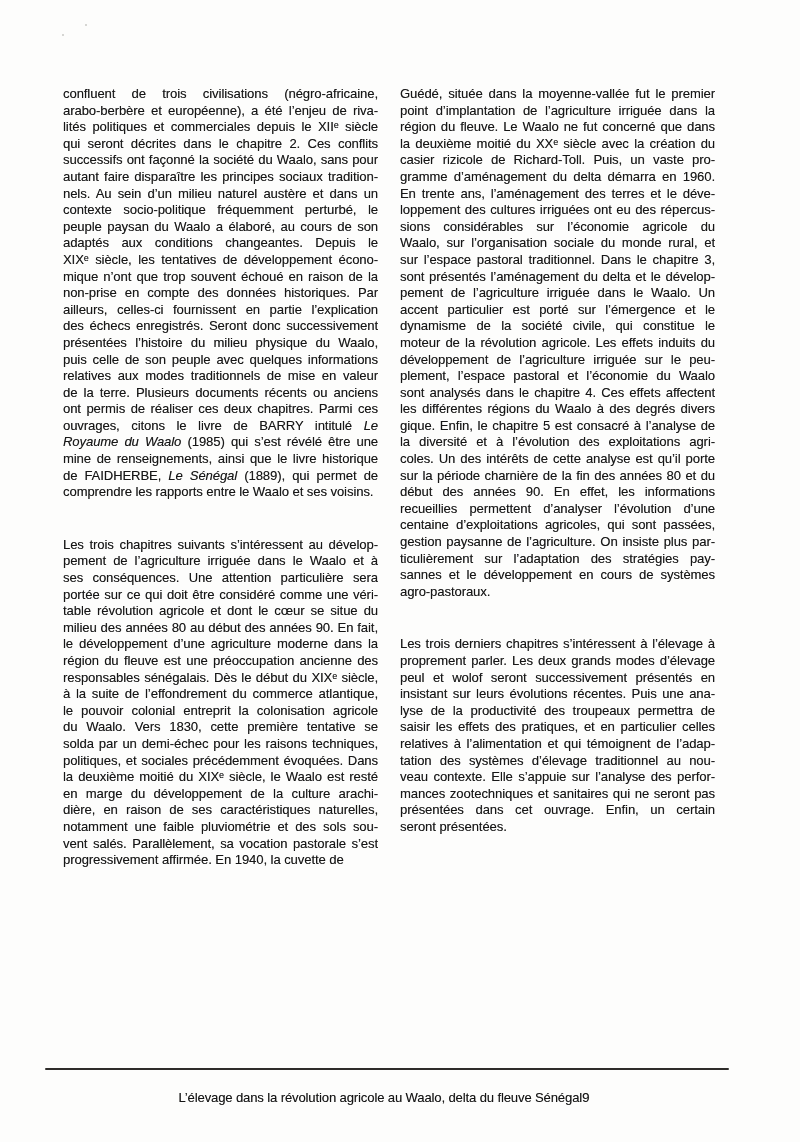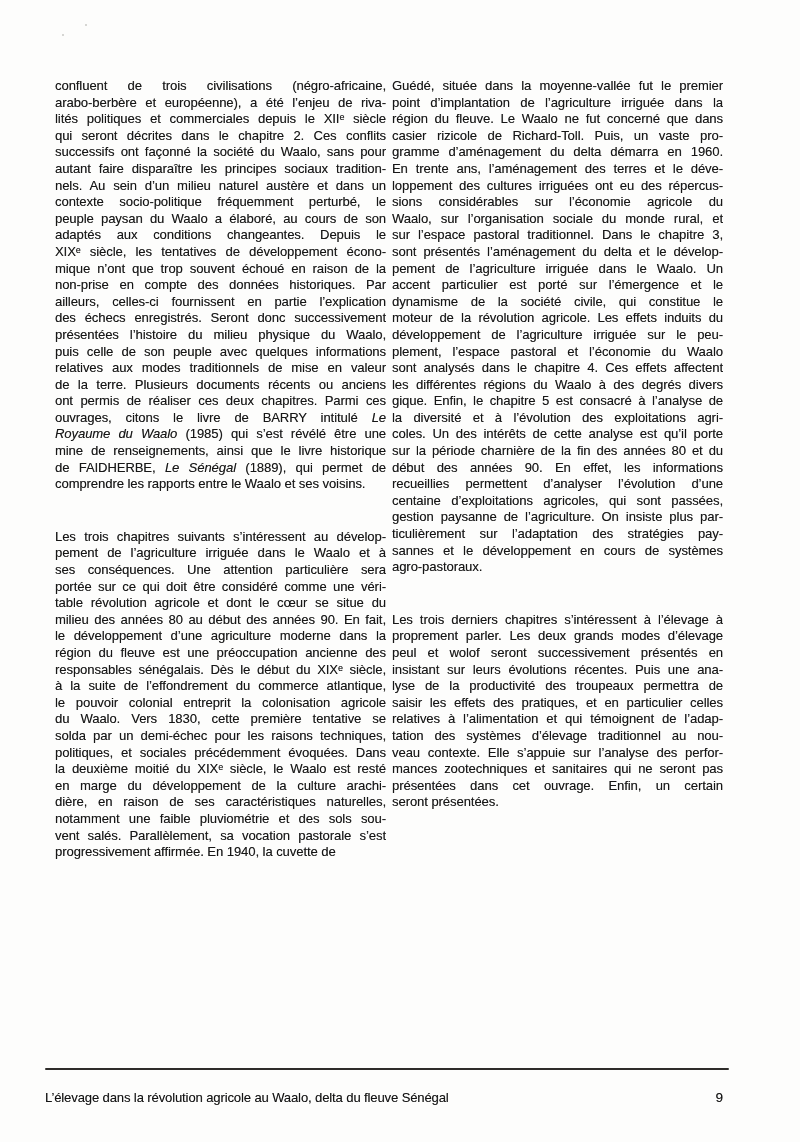--- a/index.html
+++ b/index.html
@@ -9,36 +9,36 @@
     font-family:"Liberation Sans","DejaVu Sans",sans-serif;
   }
   .page{position:absolute;inset:0;}
   .col{
     position:absolute;top:78px;width:331px;
     font-size:13px;line-height:16.6px;
     text-shadow:0.2px 0 0 rgba(0,0,0,0.45);
   }
   .col-left{left:55px;}
   .col-right{left:392px;}
-  .para{margin:0;}
+  .para{margin:8px;}
   .para + .para{margin-top:36px;}
   .tline{
     text-align:justify;text-align-last:justify;
     height:16.6px;overflow:hidden;
     letter-spacing:-0.05px;
   }
   .tline.last{text-align-last:left;}
   .tline em{}
   .footer-rule{
     position:absolute;left:45px;top:1068px;width:684px;height:2px;
     background:#2e2c2a;border-radius:1px;
   }
   .footer-row{
     position:absolute;left:45px;top:1090px;width:684px;
-    display:flex;justify-content:space-between;align-items:baseline;
+    display:flex;justify-content:center;align-items:baseline;
     font-size:13px;color:#141414;
     text-shadow:0.2px 0 0 rgba(0,0,0,0.4);
   }
   .footer-title{letter-spacing:-0.1px;}
   .footer-page{font-size:13.5px;padding-right:6px;}
   .scan-dot{position:absolute;background:#c9c9c6;border-radius:50%;}
   .dot-a{left:85px;top:24px;width:2px;height:2px;}
   .dot-b{left:62px;top:34px;width:2px;height:2px;}
 </style>
 </head>
@@ -99,20 +99,21 @@
         <div class="tline">vent salés. Parallèlement, sa vocation pastorale s’est</div>
         <div class="tline last">progressivement affirmée. En 1940, la cuvette de</div>
       </div>
     </div>
 
   <div class="col col-right">
       <div class="para">
         <div class="tline">Guédé, située dans la moyenne-vallée fut le premier</div>
         <div class="tline">point d’implantation de l’agriculture irriguée dans la</div>
         <div class="tline">région du fleuve. Le Waalo ne fut concerné que dans</div>
+        <div class="tline">la deuxième moitié du XXᵉ siècle avec la création du</div>
         <div class="tline">casier rizicole de Richard-Toll. Puis, un vaste pro-</div>
         <div class="tline">gramme d’aménagement du delta démarra en 1960.</div>
         <div class="tline">En trente ans, l’aménagement des terres et le déve-</div>
         <div class="tline">loppement des cultures irriguées ont eu des répercus-</div>
         <div class="tline">sions considérables sur l’économie agricole du</div>
         <div class="tline">Waalo, sur l’organisation sociale du monde rural, et</div>
         <div class="tline">sur l’espace pastoral traditionnel. Dans le chapitre 3,</div>
         <div class="tline">sont présentés l’aménagement du delta et le dévelop-</div>
         <div class="tline">pement de l’agriculture irriguée dans le Waalo. Un</div>
         <div class="tline">accent particulier est porté sur l’émergence et le</div>

